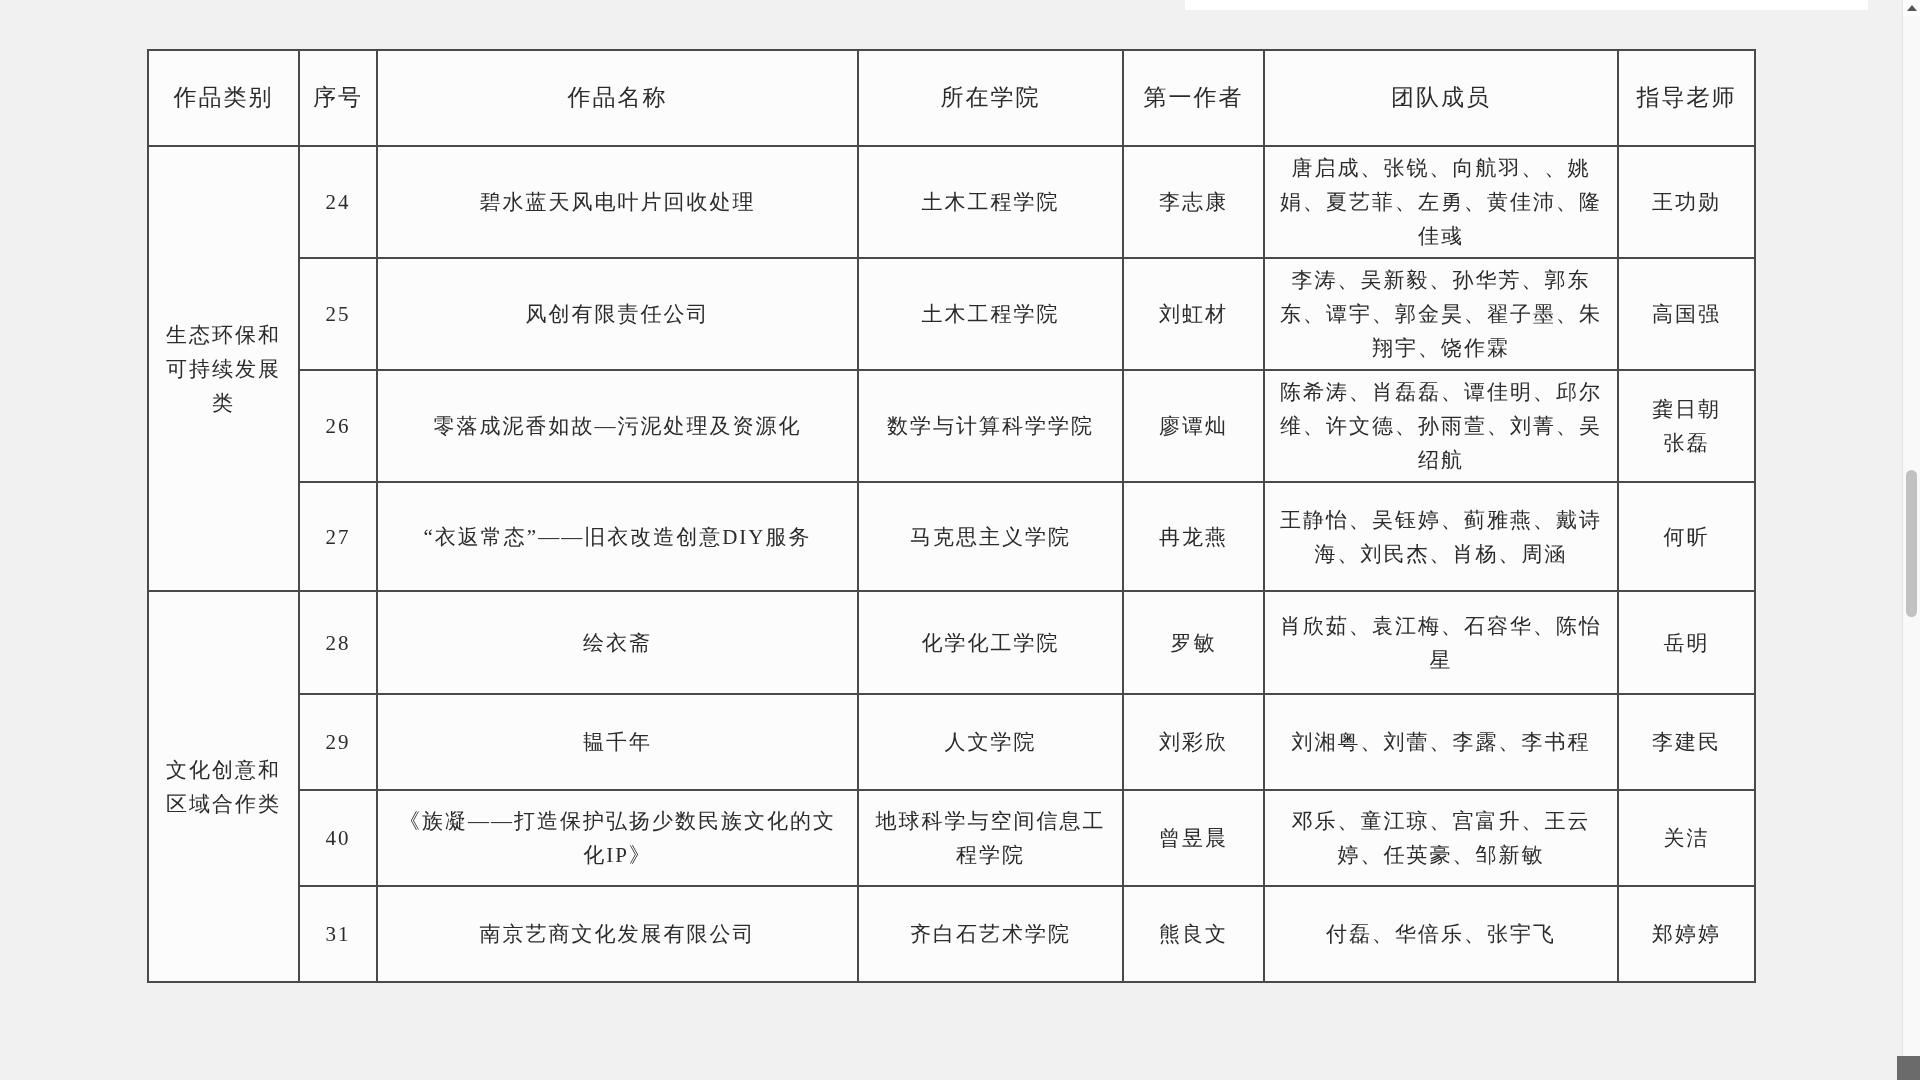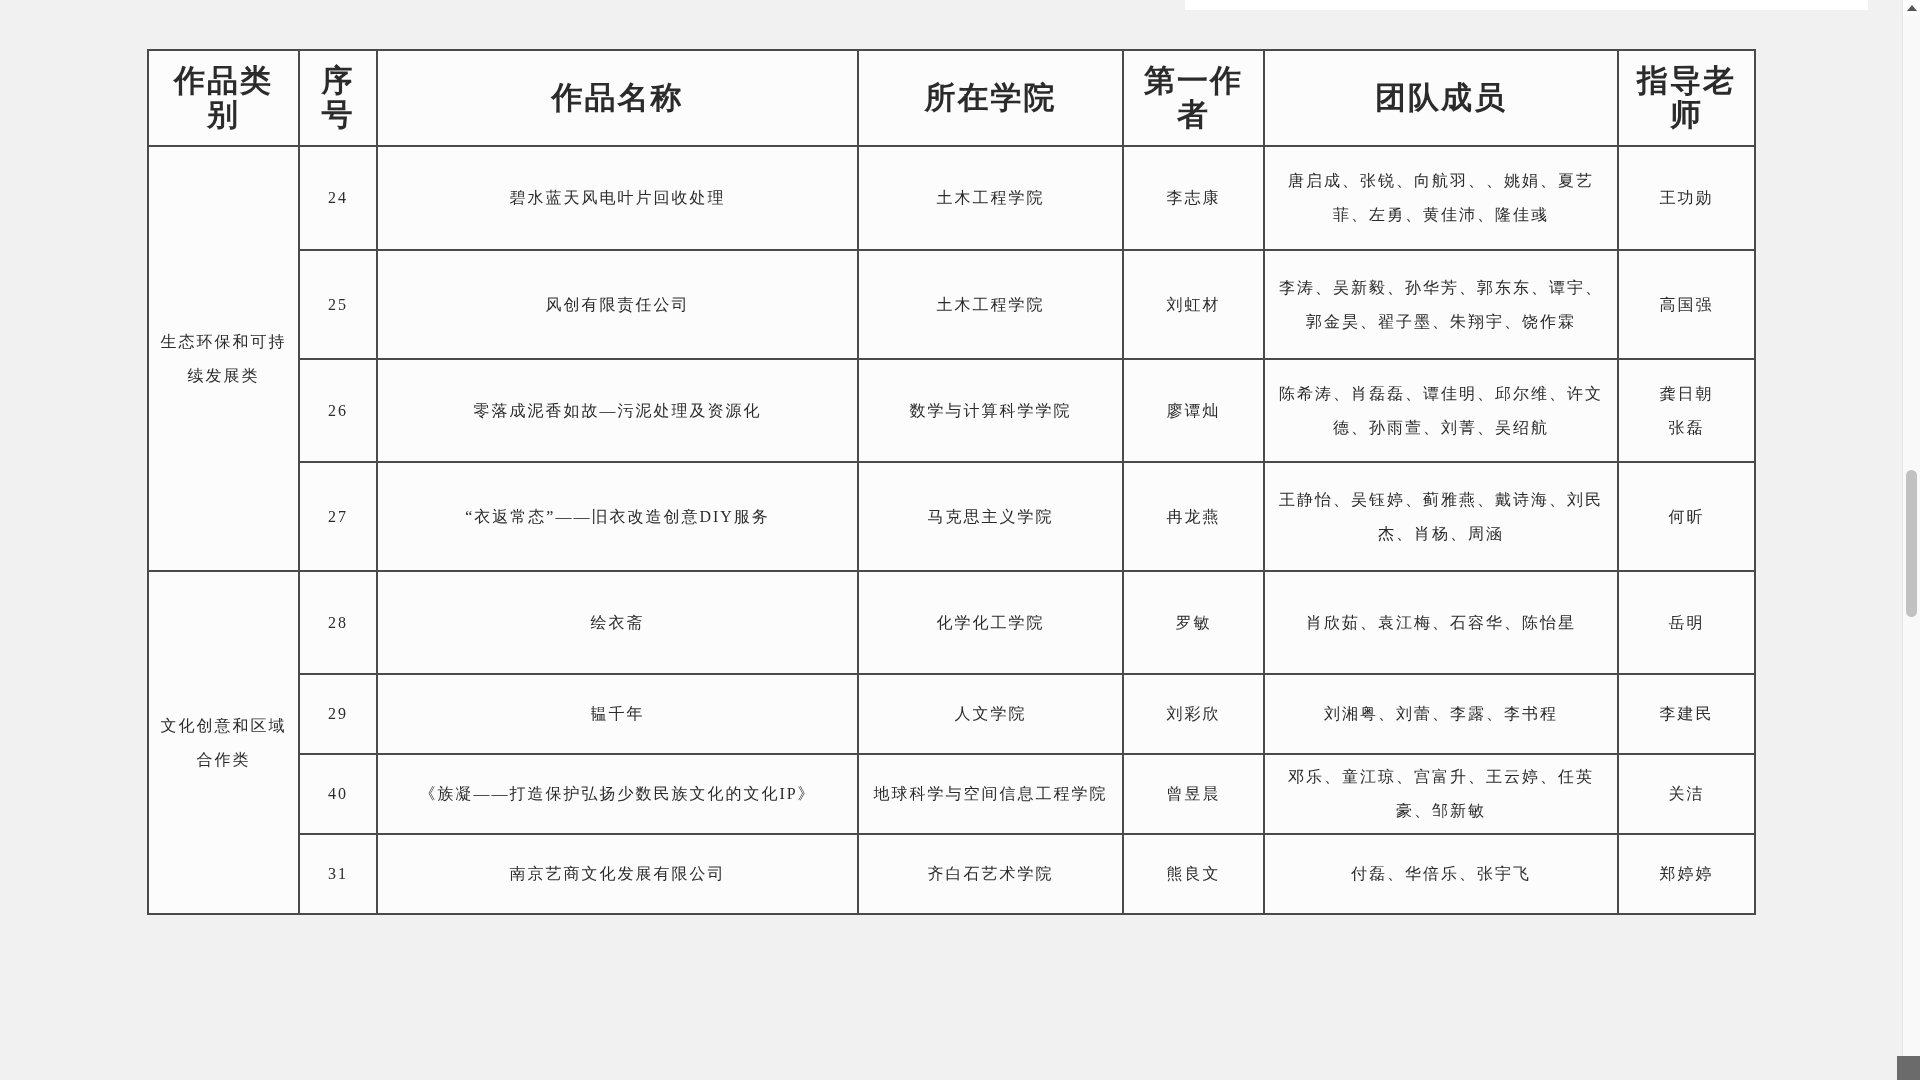--- a/index.html
+++ b/index.html
@@ -21,38 +21,38 @@
     width:1607px;
     border-collapse:collapse;
     table-layout:fixed;
     background:#fcfcfc;
   }
   .award-table th,.award-table td{
     border:2px solid #4a4a4a;
     text-align:center;
     vertical-align:middle;
     padding:4px 10px;
-    font-size:16px;
+    font-size:21px;
     letter-spacing:2px;
     line-height:34px;
     word-break:break-all;
   }
   .award-table th{
-    font-size:31px;
-    font-weight:bold;
+    font-size:23px;
+    font-weight:normal;
     height:86px;
     letter-spacing:2px;
   }
   .cell-category{font-size:21px;padding:4px 16px;}
   .cell-teacher{white-space:pre-line;}
   .cell-serial{letter-spacing:0;margin-left:16px;}
   tr.rh-a{height:104px;}
   tr.rh-b{height:109px;}
   tr.rh-c{height:103px;}
-  tr.rh-d{height:80px;padding-left:32px;}
+  tr.rh-d{height:96px;padding-left:32px;}
 
   
   .scrollbar{
     position:absolute;right:0;top:0;width:17px;height:1080px;
     background:#f9f9f9;border-left:1px solid #e4e4e4;
   }
   .sb-up{
     position:absolute;top:0;left:0;width:17px;height:16px;
     background:#ffffff;
     display:flex;align-items:center;justify-content:center;

